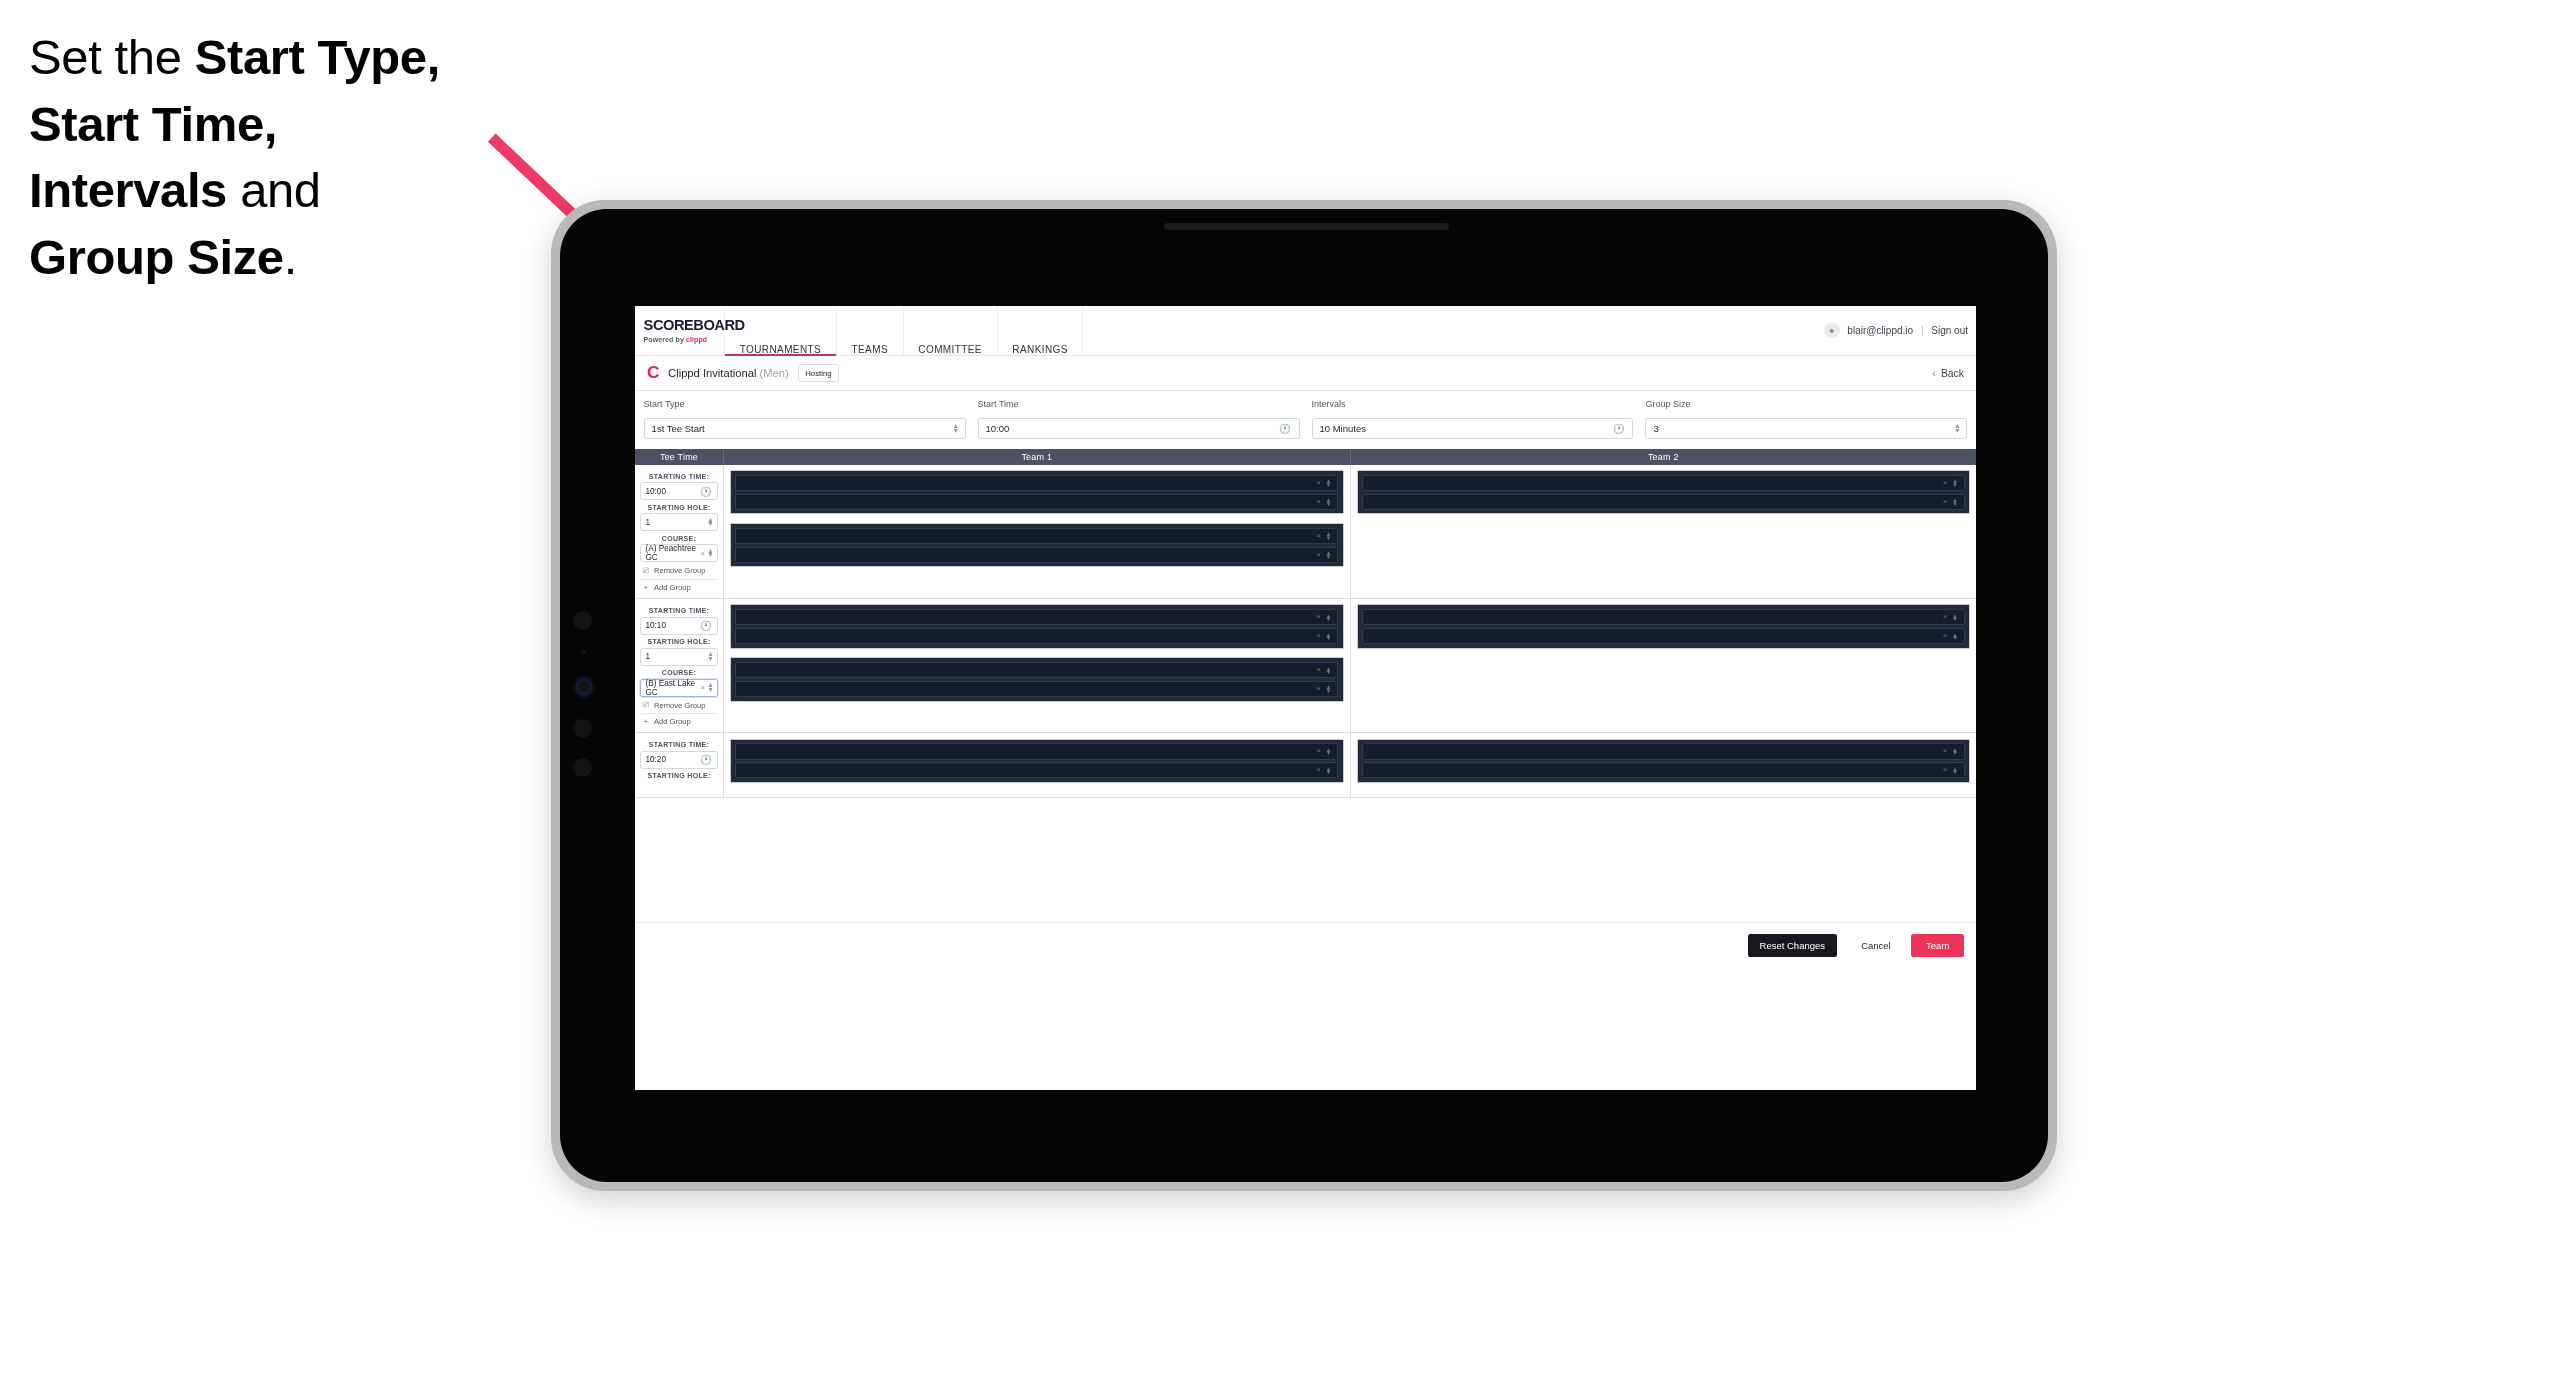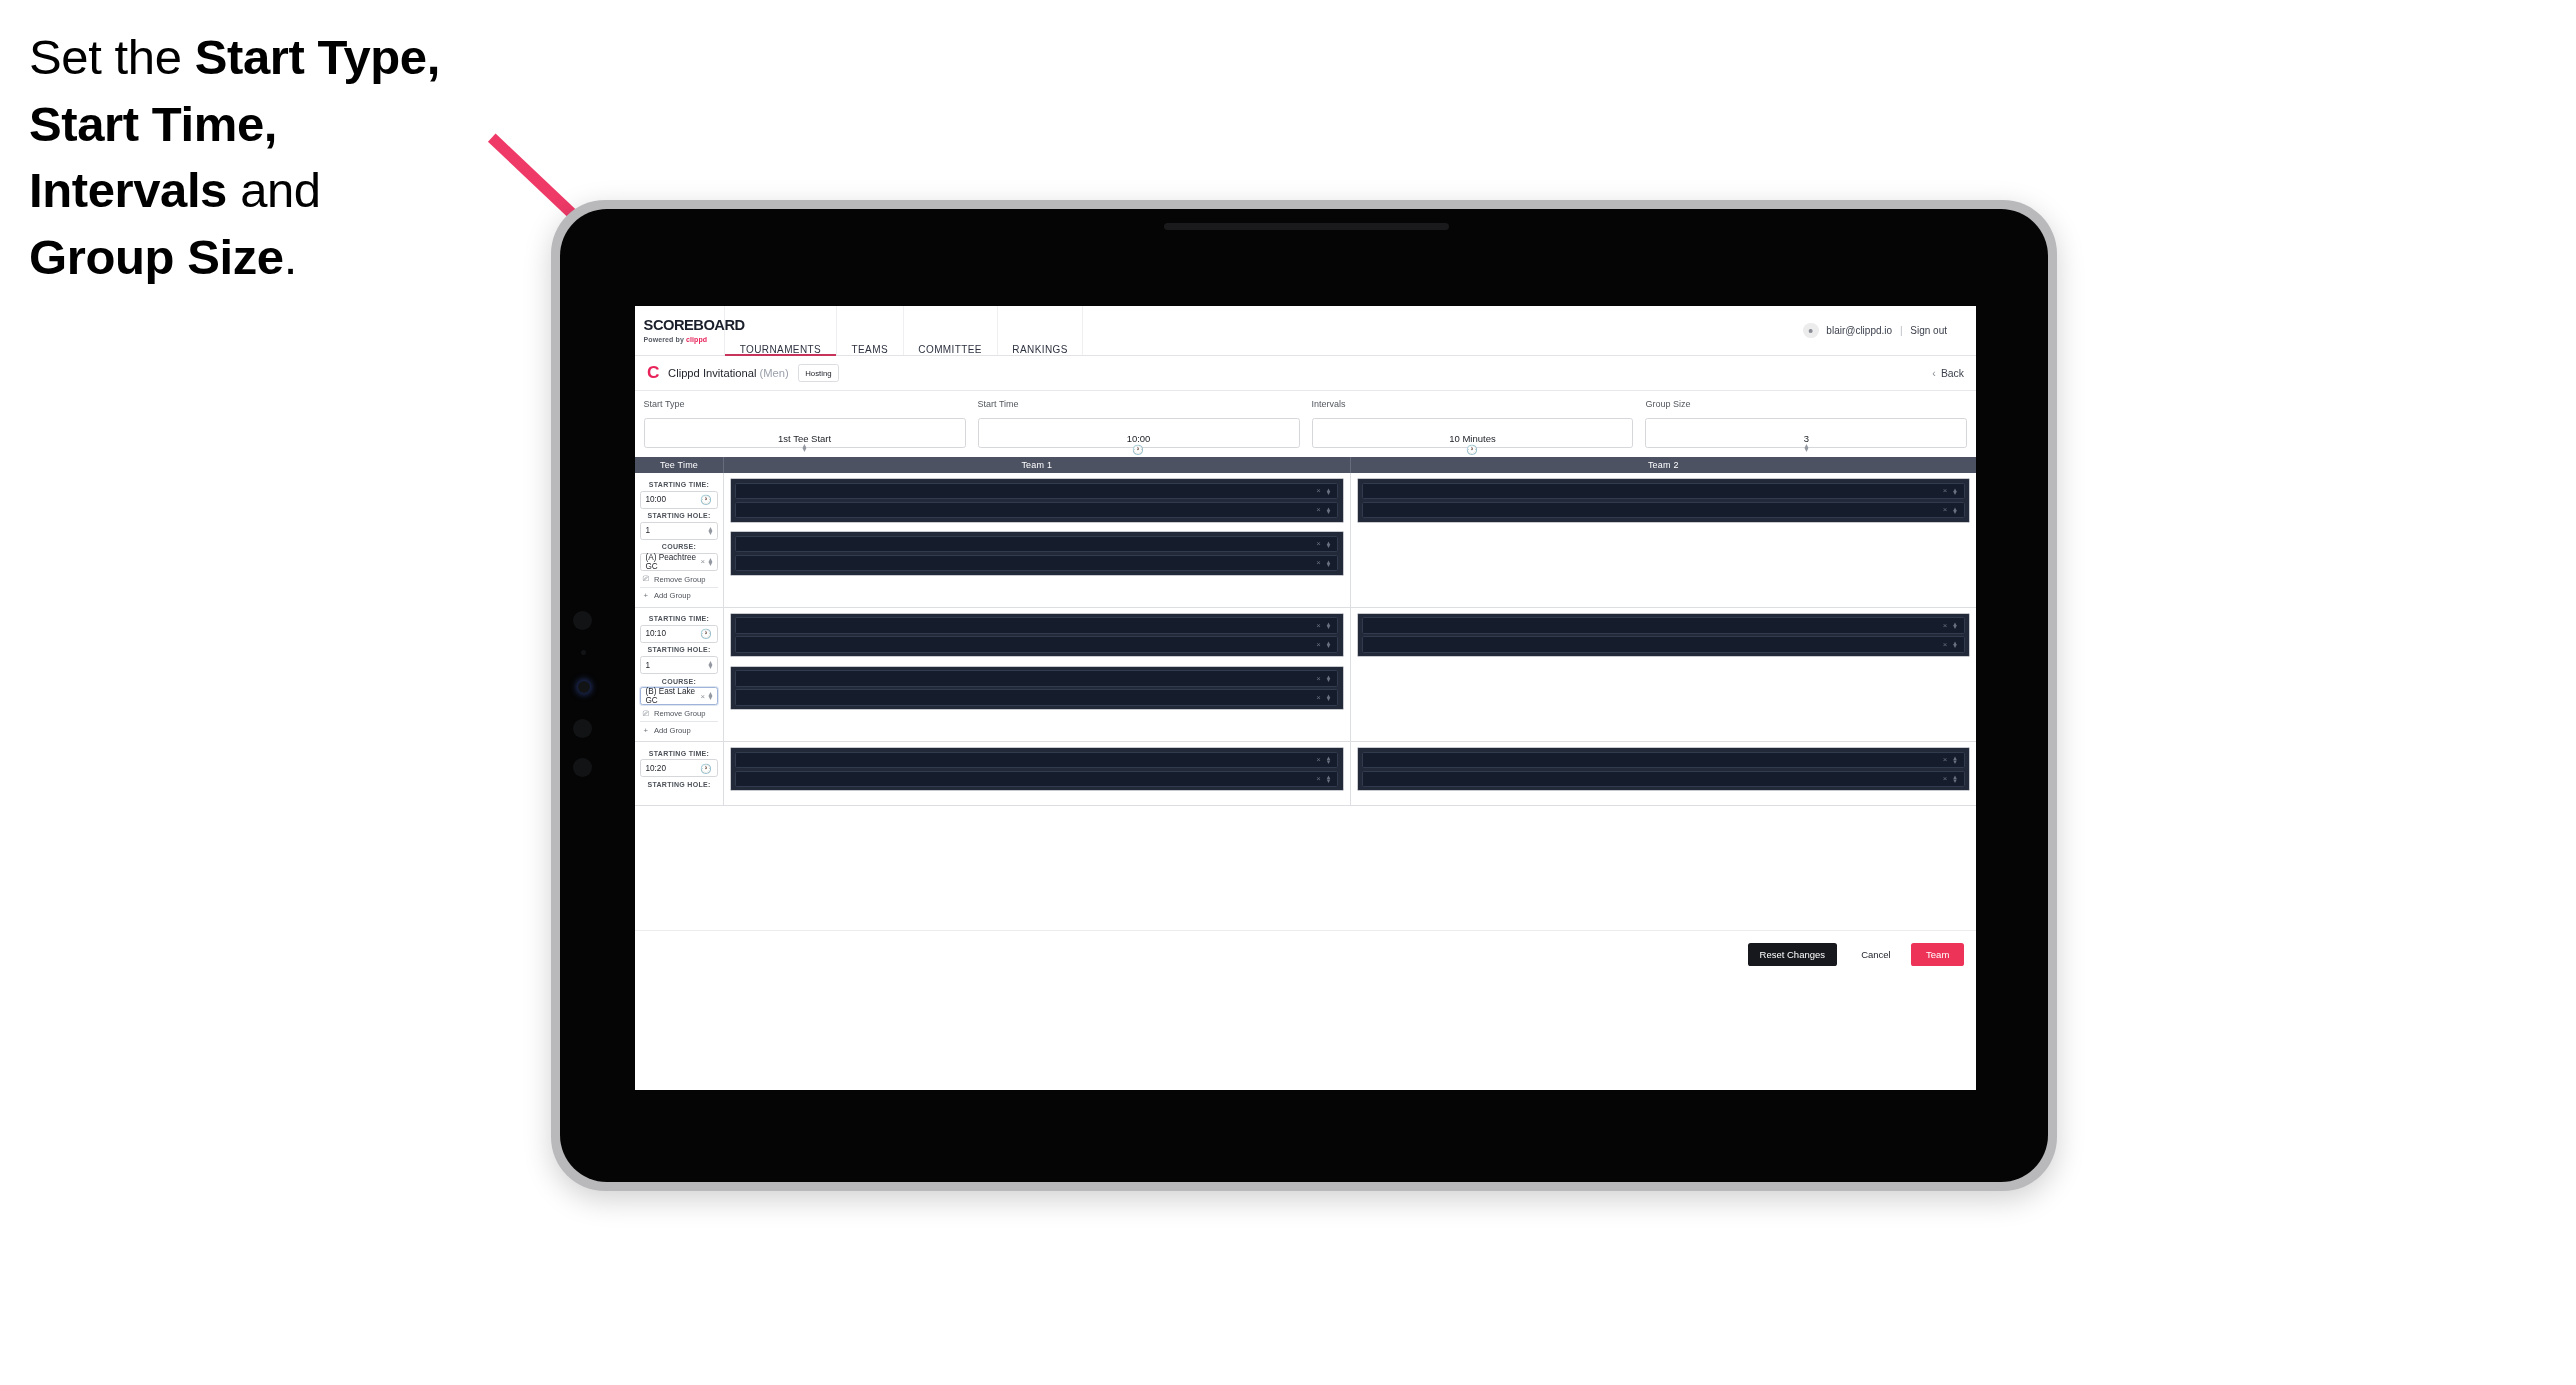--- a/index.html
+++ b/index.html
@@ -60,21 +60,21 @@
   .logo-sub span { color:#e8235a; font-weight:700; }
   .navtabs { display:flex; align-items:stretch; }
   .navtab {
     display:flex; align-items:flex-end; padding:0 14.7px; font-size:10px; letter-spacing:0.4px;
     color:#2d3240; border-right:0.9px solid #efeff1; cursor:pointer; position:relative;
   }
   .navtab.active::after {
     content:""; position:absolute; left:0; right:0; bottom:-0.9px; height:2.2px; background:#c8335c;
   }
   .appbar-spacer { flex:1; }
-  .userbox { display:flex; align-items:center; gap:7.8px; padding-right:29px; font-size:10px; color:#3a3f4b; }
+  .userbox { display:flex; align-items:center; gap:7.8px; padding-right:8px; font-size:10px; color:#3a3f4b; }
   .avatar { width:15.5px; height:15.5px; border-radius:50%; background:#ececed; display:flex; align-items:center; justify-content:center;
             font-size:7px; color:#83868e; }
   .sep { color:#b9bbc1; }
   .signout { color:#3a3f4b; cursor:pointer; }
 
   
   .crumbbar { height:35px; display:flex; align-items:center; padding:0 12px; border-bottom:0.9px solid #e8e8eb; background:#fff; }
   .c-mark { font-size:17.3px; font-weight:800; color:#e8235a; line-height:1; margin-right:8.6px; font-family:"Liberation Sans", sans-serif; }
   .crumb-title { font-size:11.2px; color:#23262e; }
   .crumb-title em { font-style:normal; color:#9aa0ab; }
@@ -83,21 +83,21 @@
   .back { font-size:10.4px; color:#3a3f4b; cursor:pointer; display:flex; align-items:center; gap:5.2px; }
   .back .chev { font-size:10.4px; color:#85898f; }
 
   
   .formrow { display:flex; gap:0; padding:7.8px 8.6px 9.5px 8.6px; background:#fff; }
   .field { flex:1; padding-right:12px; }
   .field:last-child { padding-right:0; }
   .field-label { font-size:9px; color:#53585f; margin-bottom:9px; }
   .field-input {
     height:21.6px; border:0.9px solid #d6d7db; border-radius:2.6px; background:#fff;
-    display:flex; align-items:center; padding:14px 7px; font-size:9.5px; color:#22252c;flex-direction:column;
+    display:flex; align-items:center; padding:0 7px; font-size:9.5px; color:#22252c;
   }
   .field-input .val { flex:1; }
   .ico { color:#9499a1; font-size:9.5px; display:flex; align-items:center; }
   .stepper { display:flex; flex-direction:column; line-height:.55; font-size:7.8px; color:#9499a1; }
 
   
   .tbl-head { display:flex; background:#4c5262; color:#fff; height:16px; align-items:stretch; }
   .th { display:flex; align-items:center; justify-content:center; font-size:9px; letter-spacing:0.2px; }
   .th.tee { width:89px; border-right:0.9px solid #666c7c; }
   .th.t1 { flex:1; border-right:0.9px solid #666c7c; }

